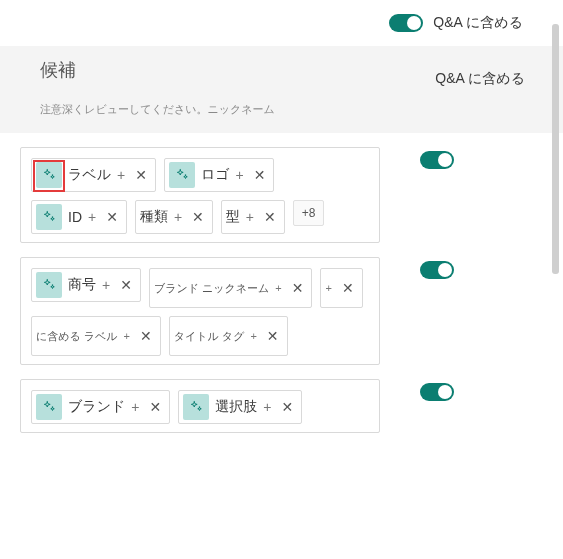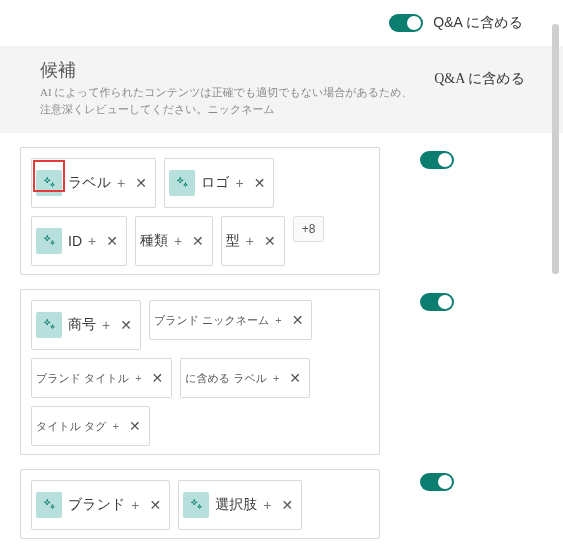--- a/index.html
+++ b/index.html
@@ -47,21 +47,20 @@
   .toggle-label {
     font-size: 14px;
     color: #3a3a3a;
   }
   .header-block {
     background: #f4f4f4;
     padding: 12px 20px 16px 40px;
     display: flex;
     justify-content: space-between;
     align-items: flex-start;
-    font-family: Liberation Serif, serif;
   }
   .header-title {
     font-size: 18px;
     color: #555;
     font-weight: 400;
   }
   .header-sub {
     font-size: 11px;
     color: #8a8a8a;
     line-height: 1.5;
@@ -100,21 +99,21 @@
     align-items: center;
     gap: 6px;
     border: 1px solid #d9d9d9;
     border-radius: 2px;
     background: #fff;
     height: 30px;
     padding: 0 8px 0 4px;
     font-size: 14px;
     color: #3a3a3a;
   }
-  .chip.tall { height: 50px; }
+  .chip.tall { height: 34px; }
   .chip.small { font-size: 11px; height: 40px; color:#555; }
   .chip .ai-badge {
     width: 22px;
     height: 22px;
     background: #b7e0dc;
     display: inline-flex;
     align-items: center;
     justify-content: center;
     border-radius: 2px;
   }
@@ -159,21 +158,21 @@
 
 <div class="top-toggle-row">
   <div class="toggle"></div>
   <span class="toggle-label">Q&amp;A に含める</span>
 </div>
 
 <div class="header-block">
   <div>
     <div class="header-title">候補</div>
     <div class="header-sub">
-      <span>AI によって作られたコンテンツは正確でも適切でもない場合があるため、</span><br>
+      <br>
       <span>注意深くレビューしてください。</span><span class="header-link">ニックネーム</span>
     </div>
   </div>
   <div class="header-right">Q&amp;A に含める</div>
 </div>
 
 <div class="cards" id="cards">
     <div class="card-row">
       <div class="card">
         <div class="chip tall highlight">
@@ -237,21 +236,20 @@
           <span>商号</span>
           <span class="plus"> +</span>
           <span class="x">✕</span>
         </div>
         <div class="chip small">
           <span>ブランド ニックネーム</span>
           <span class="plus"> +</span>
           <span class="x">✕</span>
         </div>
         <div class="chip small">
-          <span>ブランド タイトル</span>
           <span class="plus"> +</span>
           <span class="x">✕</span>
         </div>
         <div class="chip small">
           <span>に含める ラベル</span>
           <span class="plus"> +</span>
           <span class="x">✕</span>
         </div>
         <div class="chip small">
           <span>タイトル タグ</span>

